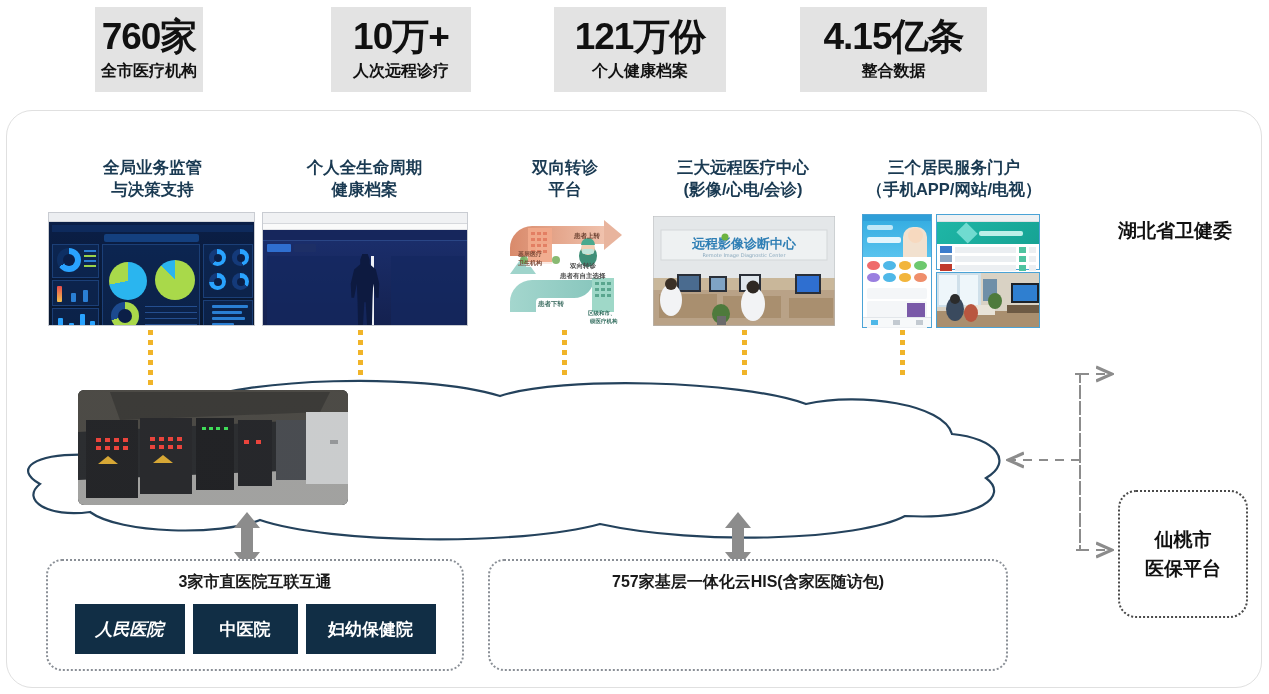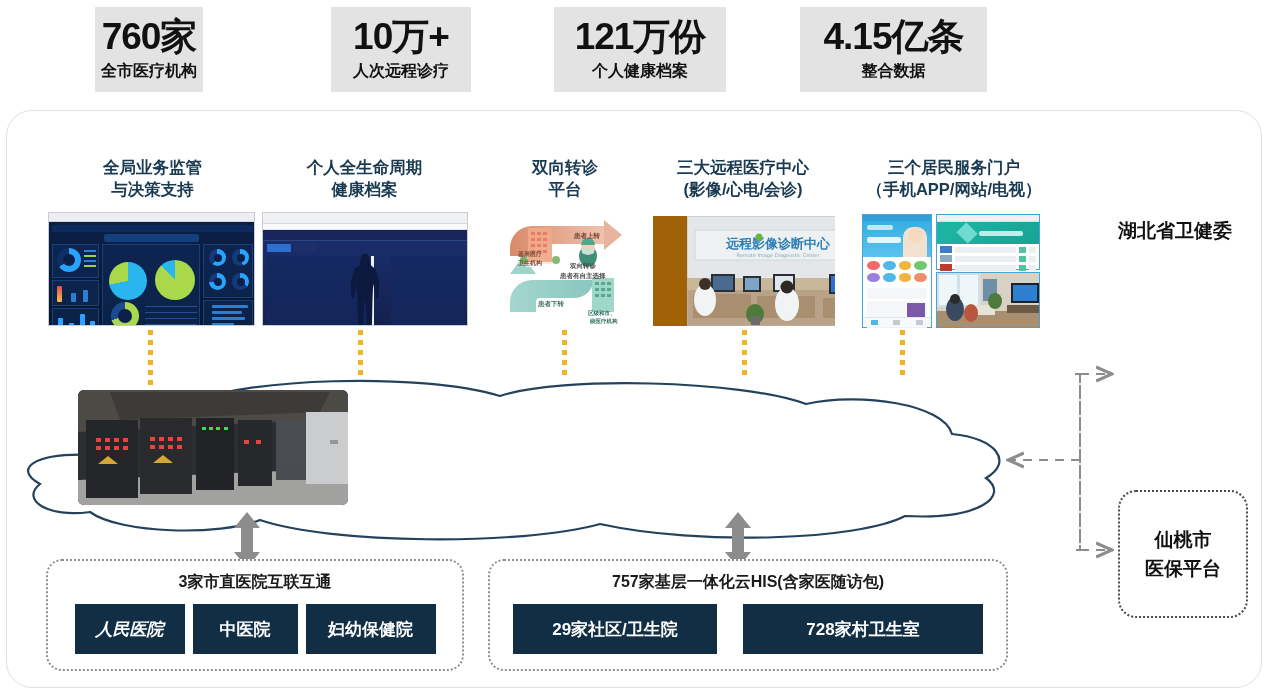--- a/index.html
+++ b/index.html
@@ -316,21 +316,21 @@
       <text x="64" y="66" font-family="DejaVu Sans, sans-serif" font-size="6.5" fill="#4a4a4a" font-weight="bold">患者有自主选择</text>
       <text x="78" y="26" font-family="DejaVu Sans, sans-serif" font-size="6.5" fill="#6b4030" font-weight="bold">患者上转</text>
       <text x="42" y="94" font-family="DejaVu Sans, sans-serif" font-size="6.5" fill="#3a6b5f" font-weight="bold">患者下转</text>
       <text x="22" y="44" font-family="DejaVu Sans, sans-serif" font-size="6" fill="#7a4a38" font-weight="bold">基层医疗</text>
       <text x="22" y="53" font-family="DejaVu Sans, sans-serif" font-size="6" fill="#7a4a38" font-weight="bold">卫生机构</text>
       <text x="92" y="103" font-family="DejaVu Sans, sans-serif" font-size="5.5" fill="#2f6b5c" font-weight="bold">区级和市、</text>
       <text x="94" y="111" font-family="DejaVu Sans, sans-serif" font-size="5.5" fill="#2f6b5c" font-weight="bold">级医疗机构</text>
     </svg>
   </div>
 
-  <div class="thumb" style="left:653px; top:216px; width:182px; height:110px; background:#a16207;padding-left:34px;">
+  <div class="thumb" style="left:653px; top:216px; width:182px; height:110px; background:#a16207;">
     <svg width="182" height="110" viewBox="0 0 182 110">
       <rect width="182" height="110" fill="#d7dadc"></rect>
       <rect x="0" y="0" width="182" height="62" fill="#e4e7e9"></rect>
       <rect x="8" y="14" width="166" height="30" fill="#eef1f2" stroke="#d3d7d9"></rect>
       <text x="91" y="32" text-anchor="middle" font-family="DejaVu Sans, sans-serif" font-size="13" fill="#2f7fb5" font-weight="bold">远程影像诊断中心</text>
       <text x="91" y="41" text-anchor="middle" font-family="DejaVu Sans, sans-serif" font-size="5" fill="#8aa9bd">Remote Image Diagnostic Center</text>
       <circle cx="72" cy="21" r="3.5" fill="#6db33f"></circle>
       <rect x="0" y="62" width="182" height="48" fill="#c9b79a"></rect>
       <rect x="0" y="74" width="182" height="36" fill="#b9a287"></rect>
 
@@ -539,24 +539,20 @@
     <div class="dotbox-title">3家市直医院互联互通</div>
     <div class="chip-row">
       <div class="chip" style="width:110px;font-style:italic;">人民医院</div>
       <div class="chip" style="width:105px;">中医院</div>
       <div class="chip" style="width:130px;">妇幼保健院</div>
     </div>
   </div>
 
   <div class="dotbox" style="left:488px; top:559px; width:520px; height:112px;">
     <div class="dotbox-title">757家基层一体化云HIS(含家医随访包)</div>
-    <div class="chip-row" style="gap:26px;">
-      <div class="chip" style="width:204px;">29家社区/卫生院</div>
-      <div class="chip" style="width:240px;">728家村卫生室</div>
-    </div>
   </div>
 
   <div class="right-title" style="left:1118px; top:218px;">湖北省卫健委</div>
 
 
   <div class="rbox" style="left:1118px; top:490px; width:130px; height:128px;">
     <div class="rbox-line">仙桃市</div>
     <div class="rbox-line">医保平台</div>
   </div>
 

